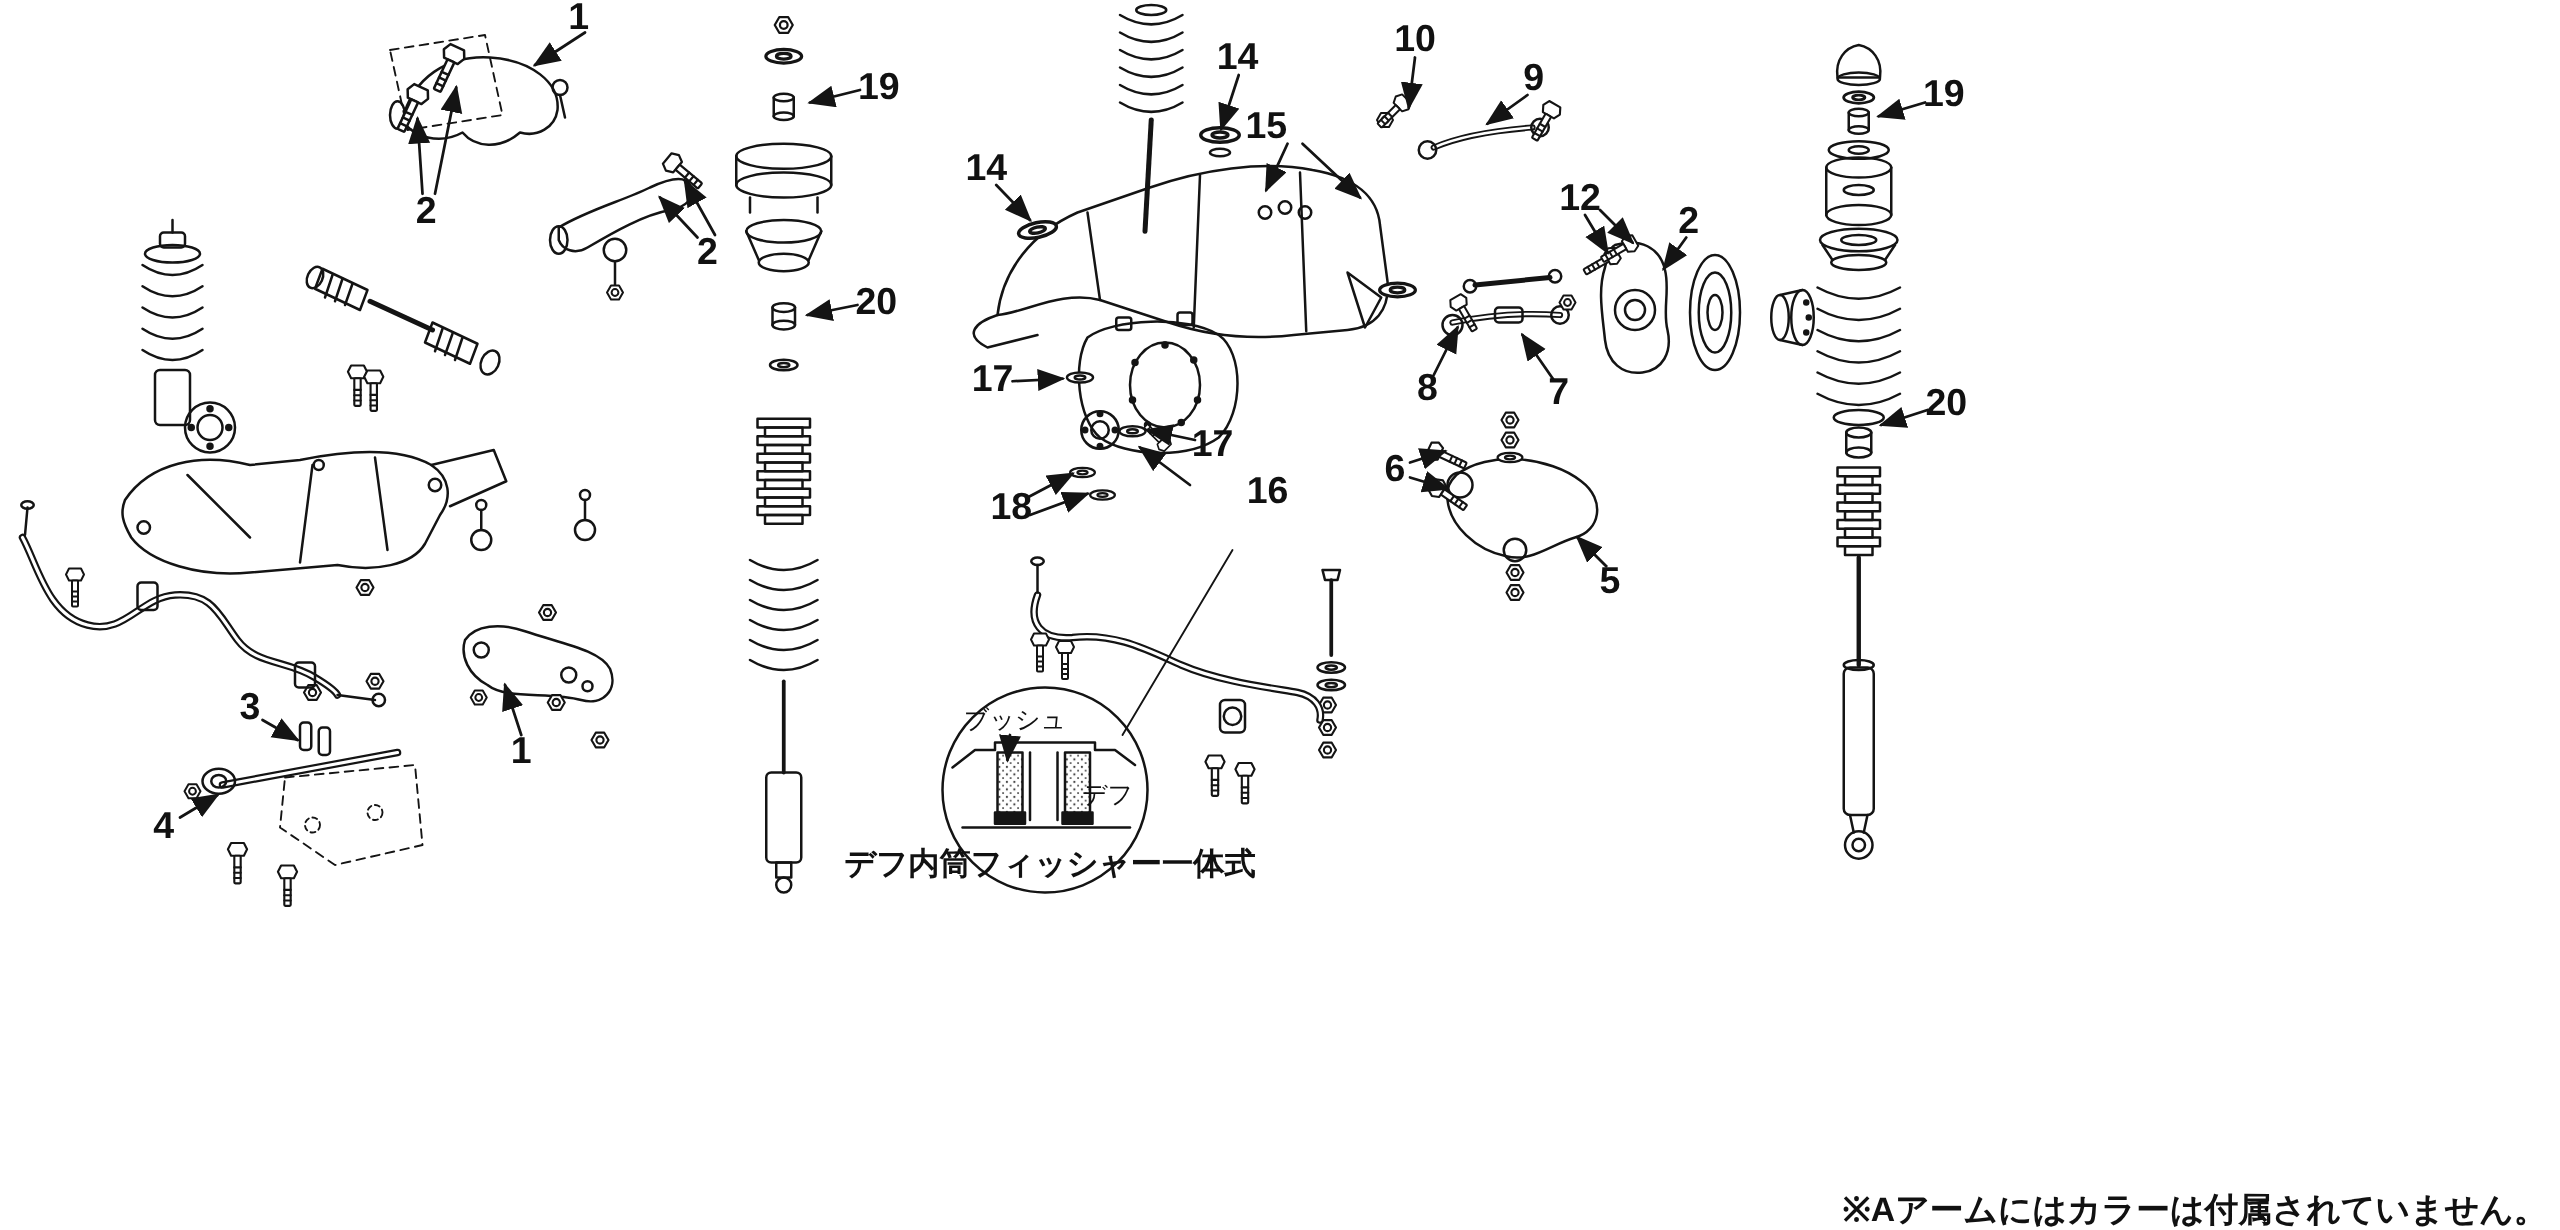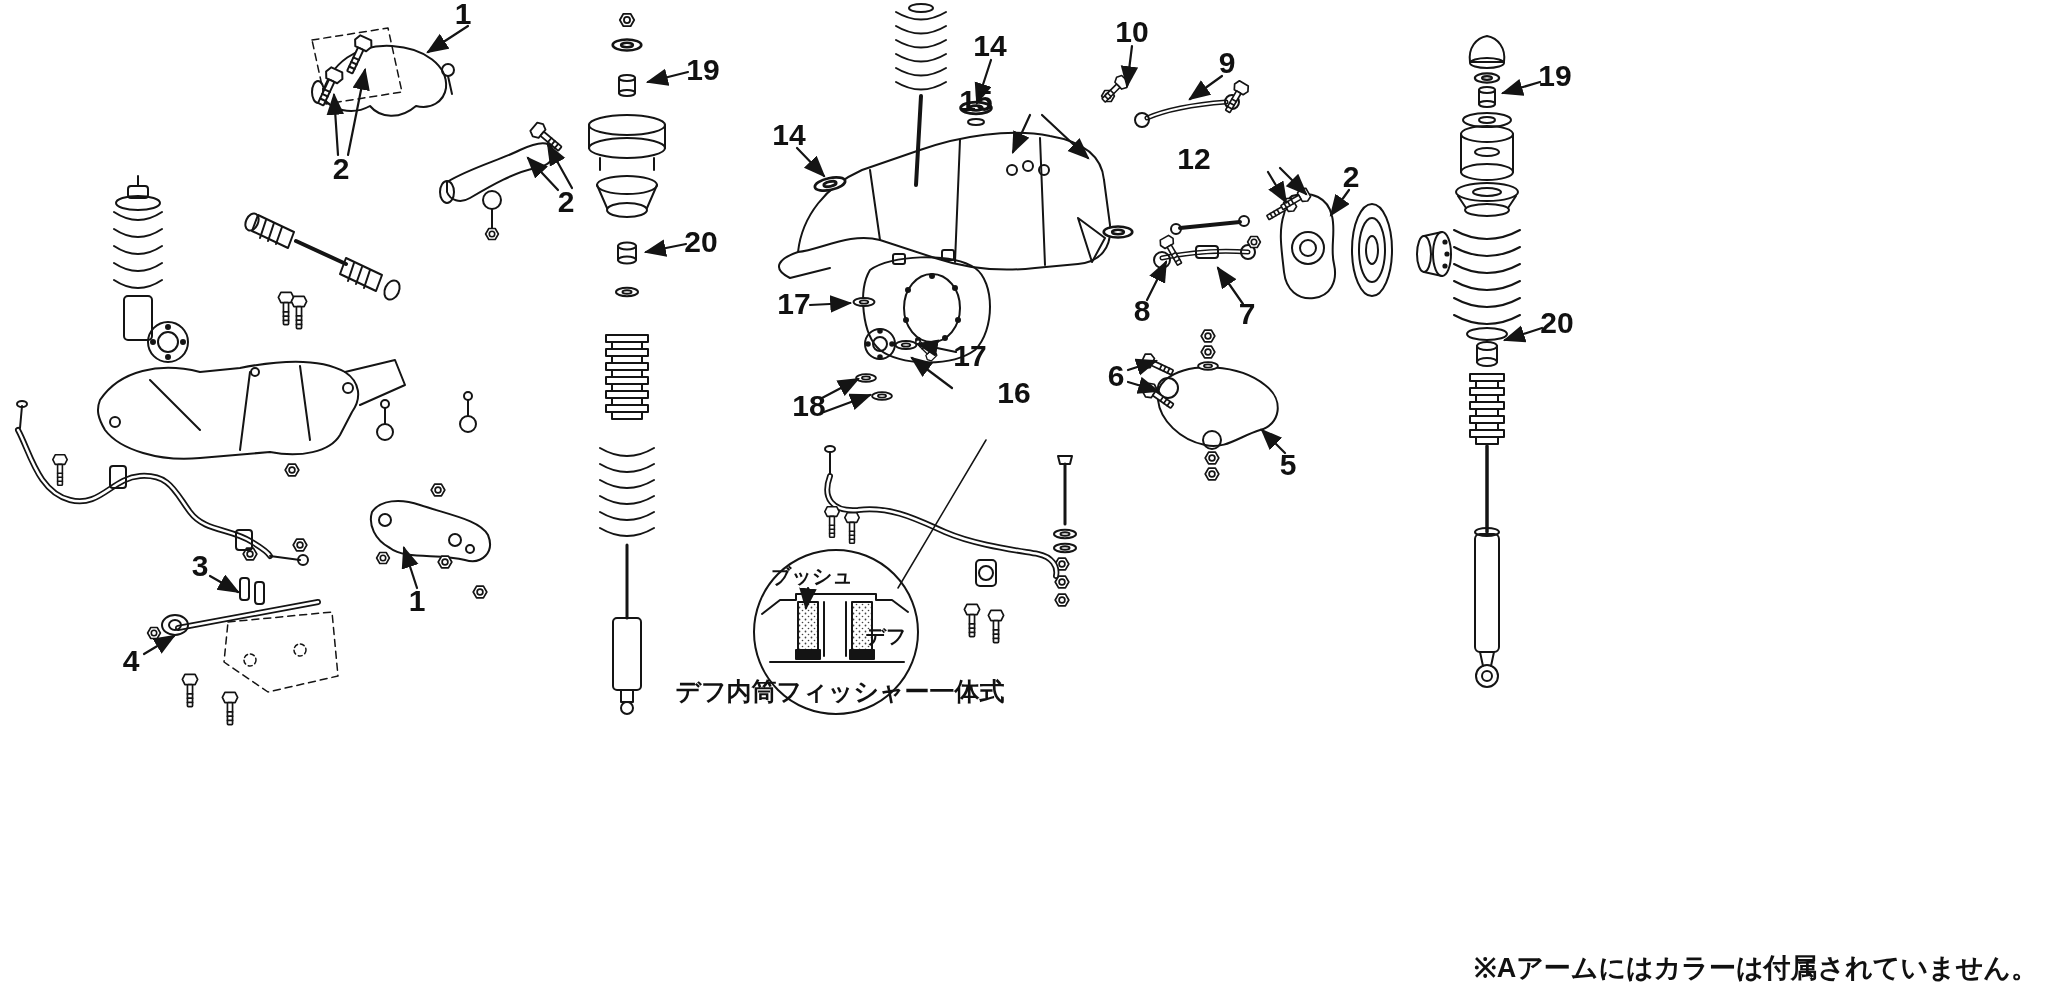--- a/index.html
+++ b/index.html
@@ -1,21 +1,21 @@
 <!DOCTYPE html>
 <html><head>
 <meta charset="utf-8">
 <style>
   html,body{margin:0;padding:0;background:#fff;}
   .stage{position:relative;width:2048px;height:984px;background:#fff;overflow:hidden;
          font-family:"Liberation Sans",sans-serif;color:#111;}
   .stage svg{position:absolute;left:0;top:0;}
   .co{position:absolute;transform:translate(-50%,-50%);font-weight:bold;font-size:30px;
       line-height:1;white-space:nowrap;}
-  .jp{position:absolute;transform:translate(-50%,-50%);font-size:20px;font-weight:bold;
+  .jp{position:absolute;transform:translate(-50%,-50%);font-size:20px;font-weight:normal;
       white-space:nowrap;text-align:center;}
   .caption{position:absolute;transform:translate(-50%,-50%);font-size:25px;font-weight:bold;
       white-space:nowrap;}
   .note{position:absolute;right:10px;top:948px;font-size:27px;font-weight:bold;white-space:nowrap;}
 </style>
 </head>
 <body>
 
 <div class="stage">
 
@@ -395,24 +395,24 @@
     <line x1="808" y1="588" x2="806" y2="608" marker-end="url(#arrow)"></line>
   </g>
 </svg>
 
   <div class="co" style="left:463px;top:14px">1</div>
   <div class="co" style="left:341px;top:169px">2</div>
   <div class="co" style="left:566px;top:202px">2</div>
   <div class="co" style="left:703px;top:70px">19</div>
   <div class="co" style="left:701px;top:242px">20</div>
   <div class="co" style="left:990px;top:46px">14</div>
-  <div class="co" style="left:976px;top:101px">15</div>
+  <div class="co" style="left:1013px;top:101px">15</div>
   <div class="co" style="left:1132px;top:32px">10</div>
   <div class="co" style="left:1227px;top:63px">9</div>
-  <div class="co" style="left:1194px;top:159px">12</div>
+  <div class="co" style="left:1264px;top:159px">12</div>
   <div class="co" style="left:1351px;top:177px">2</div>
   <div class="co" style="left:789px;top:135px">14</div>
   <div class="co" style="left:794px;top:304px">17</div>
   <div class="co" style="left:970px;top:356px">17</div>
   <div class="co" style="left:1014px;top:393px">16</div>
   <div class="co" style="left:809px;top:406px">18</div>
   <div class="co" style="left:1142px;top:311px">8</div>
   <div class="co" style="left:1247px;top:314px">7</div>
   <div class="co" style="left:1116px;top:376px">6</div>
   <div class="co" style="left:1288px;top:465px">5</div>

